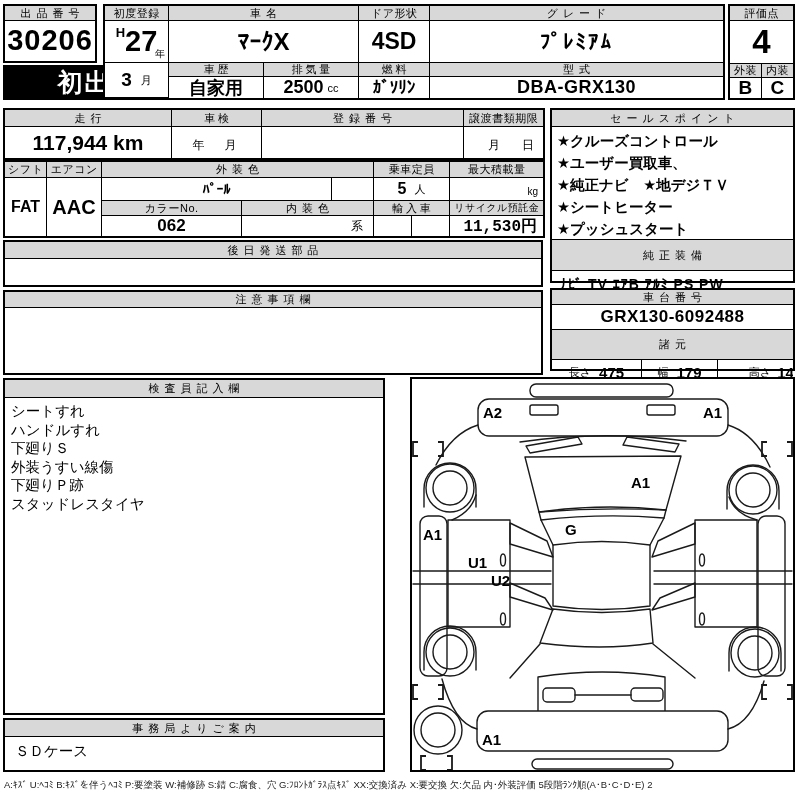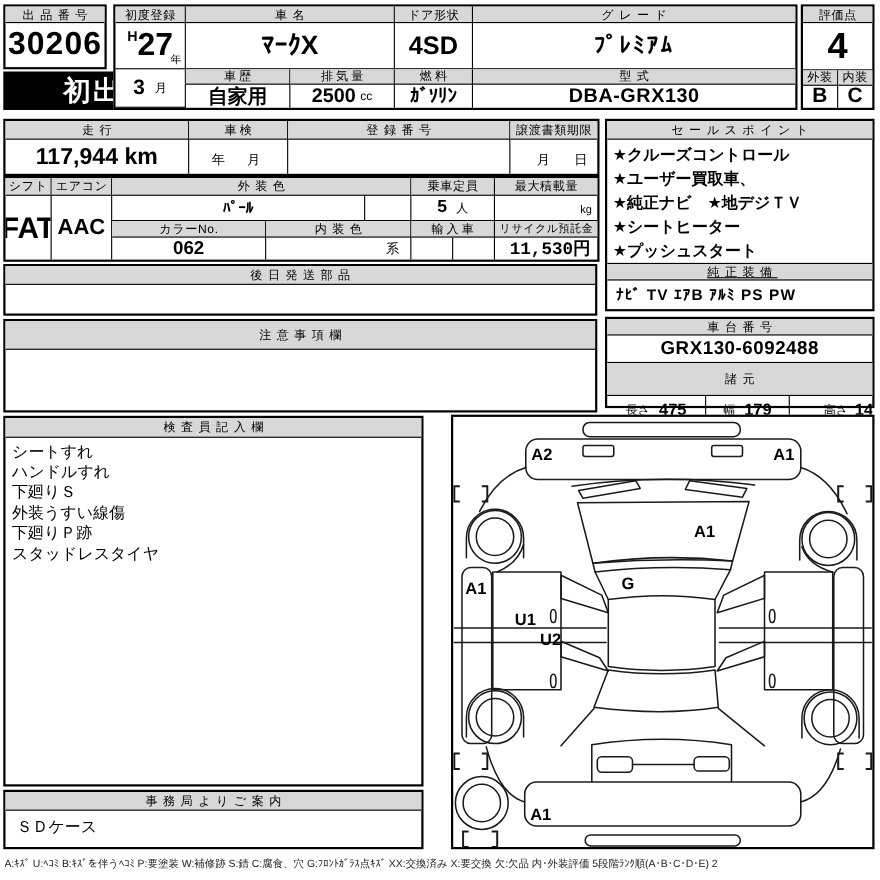--- a/index.html
+++ b/index.html
@@ -87,21 +87,21 @@
 </div>
 
 <div class="abs box grid" style="left:3px;top:160px;width:542px;height:78px;grid-template-columns:42px 55px 140px 90px 42px 38px 38px 93px;grid-template-rows:16px 23px 15px 20px;
   grid-template-areas:'sh ah gh gh gh th th mh' 'sv av pe pe sb tv tv kg' 'sv av ch nh nh yh yh rh' 'sv av cv nv nv yl yr rv';">
   <div class="cell hd hd-t" style="grid-area:sh;">シフト</div>
   <div class="cell hd hd-t" style="grid-area:ah;">エアコン</div>
   <div class="cell hd" style="grid-area:gh;">外装色</div>
   <div class="cell hd hd-t" style="grid-area:th;">乗車定員</div>
   <div class="cell hd hd-t nbr" style="grid-area:mh;">最大積載量</div>
 
-  <div class="cell val nbb" style="grid-area:sv;font-size:27px;">FAT</div>
+  <div class="cell val nbb" style="grid-area:sv;font-size:16px;">FAT</div>
   <div class="cell val nbb" style="grid-area:av;font-size:20px;">AAC</div>
   <div class="cell val" style="grid-area:pe;font-size:14px;">ﾊﾟｰﾙ</div>
   <div class="cell" style="grid-area:sb;"></div>
   <div class="cell" style="grid-area:tv;">
     <span class="val" style="font-size:16px;">5</span>
     <span class="unit" style="margin-left:8px;">人</span>
   </div>
   <div class="cell nbr right" style="grid-area:kg;font-size:10px;padding-right:5px;align-items:flex-end;padding-bottom:3px;">kg</div>
 
   <div class="cell hd hd-t" style="grid-area:ch;">カラーNo.</div>
@@ -115,34 +115,34 @@
   <div class="cell nbb" style="grid-area:yr;"></div>
   <div class="cell val nbr nbb right" style="grid-area:rv;font-size:16px;padding-right:6px;font-family:Liberation Mono, monospace;">11,530円</div>
 </div>
 
 <div class="abs box" style="left:3px;top:240px;width:540px;height:47px;">
   <div class="cell hd nbr" style="height:17px;border-bottom:1.5px solid #000;">後日発送部品</div>
   <div style="height:26px;"></div>
 </div>
 
 <div class="abs box" style="left:3px;top:290px;width:540px;height:85px;">
-  <div class="cell hd nbr" style="height:26px;border-bottom:1.5px solid #000;">注意事項欄</div>
+  <div class="cell hd nbr" style="height:16px;border-bottom:1.5px solid #000;">注意事項欄</div>
   <div style="height:64px;"></div>
 </div>
 
 <div class="abs box" style="left:550px;top:108px;width:245px;height:175px;">
   <div class="cell hd nbr" style="height:17px;border-bottom:1.5px solid #000;">セールスポイント</div>
   <div class="starlist" style="height:109px;">
     <div>★クルーズコントロール</div>
     <div>★ユーザー買取車、</div>
     <div>★純正ナビ　★地デジＴＶ</div>
     <div>★シートヒーター</div>
     <div>★プッシュスタート</div>
   </div>
-  <div class="cell hd nbr" style="height:16px;border-top:1.5px solid #000;border-bottom:1.5px solid #000;text-decoration:underline;">純正装備</div>
+  <div class="cell hd nbr" style="height:32px;border-top:1.5px solid #000;border-bottom:1.5px solid #000;">純正装備</div>
   <div class="cell nbr nbb val left" style="height:25px;font-size:14px;padding-left:8px;letter-spacing:1px;">ﾅﾋﾞ TV ｴｱB ｱﾙﾐ PS PW</div>
 </div>
 
 <div class="abs box" style="left:550px;top:288px;width:245px;height:83px;">
   <div class="cell hd nbr" style="height:15px;border-bottom:1.5px solid #000;">車台番号</div>
   <div class="cell nbr val" style="height:25px;font-size:17px;border-bottom:1.5px solid #000;letter-spacing:.5px;">GRX130-6092488</div>
   <div class="cell hd nbr" style="height:30px;border-bottom:1.5px solid #000;">諸元</div>
   <div class="grid" style="grid-template-columns:90px 76px 75px;height:25px;">
     <div class="cell nbb">
       <span style="font-size:11px;margin-right:8px;">長さ</span>

